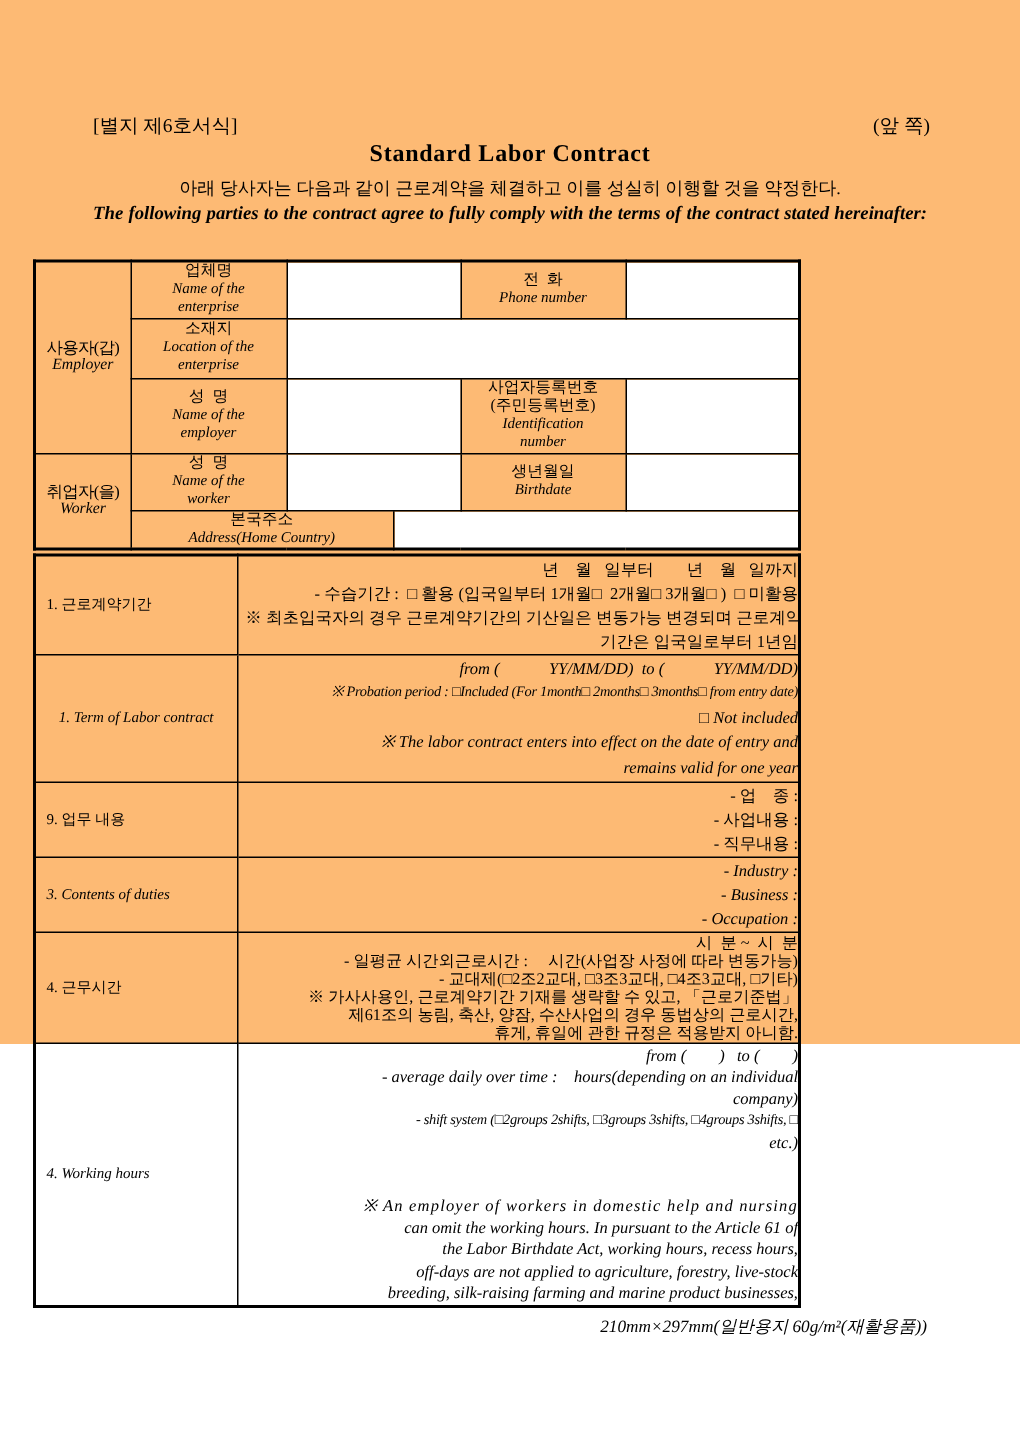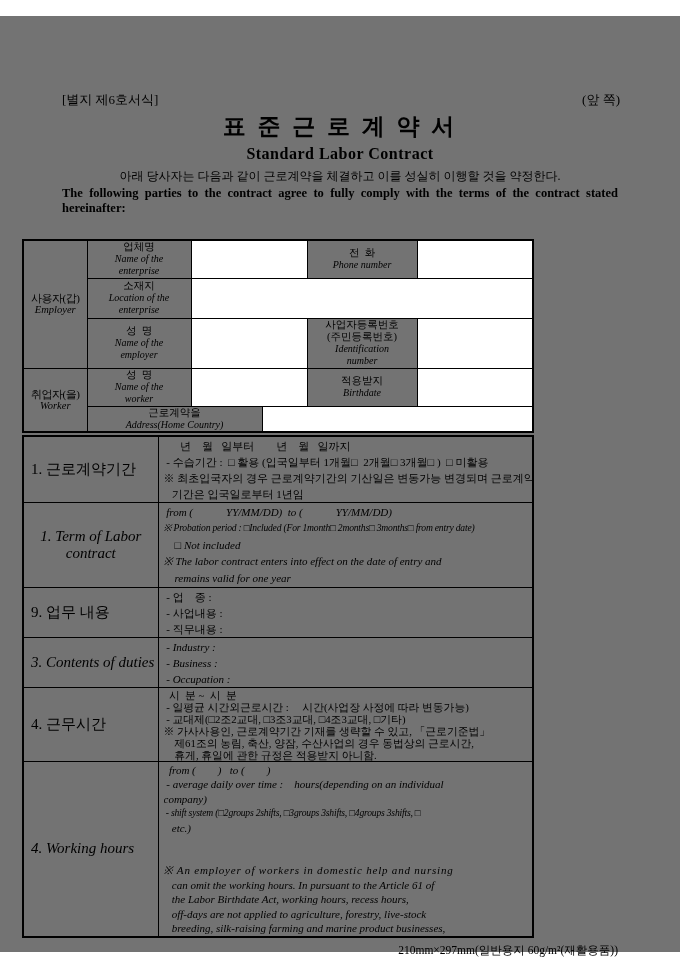--- a/index.html
+++ b/index.html
@@ -2,96 +2,95 @@
 <html><head>
 <meta charset="utf-8">
 <style>
   html,body { margin:0; padding:0; background:#fff; }
   body {
     width:680px; height:962px;
     color:#000;
     font-family:"Liberation Serif","DejaVu Serif",serif;
     position:relative; overflow:hidden;
   }
-  .page { position:absolute; top:16px; left:0; width:680px; height:936px; background:#737373; }
+  .page { position:absolute; top:0; left:0; width:680px; height:696px; background:#fdba74; }
 
   
   .topline {
     display:flex; justify-content:space-between;
     padding:76px 60px 0 62px;
     font-size:13px; line-height:15px;
   }
   .title-ko {
     margin:4px 0 0; text-align:center;
     font-size:23px; font-weight:bold; letter-spacing:3px;
   }
   .title-en {
     margin:3px; text-align:center;
     font-size:16px; font-weight:600; letter-spacing:0.5px;
   }
   .intro-ko { margin:6px 0 0; text-align:center; font-size:12px; line-height:14px; }
   .intro-en {
     margin:3px 0 0; padding:0 62px;
     font-size:12.5px; line-height:15px;
-    font-weight:bold; text-align:justify;
+    font-style:italic; font-weight:bold; text-align:justify;
   }
   .intro-en::after { content:""; display:inline-block; width:100%; }
 
   
   table { border-collapse:collapse; table-layout:fixed; }
   .t1, .t2 { width:512px; margin-left:22px; border:2px solid #000; }
   .t1 { margin-top:8px; }
   .t2 { margin-top:2px; }
-  .t1 th, .t1 td, .t2 th, .t2 td { border:1px solid #000; padding:0; overflow:hidden; }
+  .t1 th, .t1 td, .t2 th, .t2 td { border:1px solid #000; padding:0; overflow:hidden;text-align:right; }
 
   .t1 th {
     font-weight:normal; text-align:center; vertical-align:middle;
     font-size:10.5px; line-height:12px;
   }
   .ko { display:block; white-space:pre-wrap; font-size:10.5px; }
   .en { display:block; white-space:pre-wrap; font-size:10px; font-style:italic; }
   .grp .ko { font-size:11px; letter-spacing:-0.5px; white-space:nowrap; }
   .grp .en { font-size:10.5px; }
   .blank-cell { background:#fff; }
 
   
   .t2 th {
     font-weight:normal; text-align:left; vertical-align:middle;
-    font-size:15px; padding-left:7px; white-space:pre-wrap;margin-left:40px;
+    font-size:10px; padding-left:7px; white-space:pre-wrap;margin-left:40px;
   }
   .t2 th.c { text-align:center; padding-left:0; }
   .t2 th.it, .t2 td.it { font-style:italic; }
   .t2 td { vertical-align:top; padding:1px 0 0 5px; font-size:11px; }
   .ln { white-space:pre; overflow:hidden; }
   .r1 .ln { line-height:16px; }
   .r2 .ln { line-height:16.5px; }
   .r5 .ln, .r6 .ln { line-height:16px; }
   .r7 .ln { line-height:12px; font-size:10.8px; }
   .r8 .ln { line-height:14.5px; }
   .sm { font-size:9.6px !important; letter-spacing:-0.2px; }
   .sp { letter-spacing:0.8px;margin-top:28px; }
   tr.dashed th, tr.dashed td { border-bottom:1px dashed #000; }
 
   
   .paper-spec {
     margin-top:5px; padding-right:62px;
-    text-align:right; font-size:11.5px;
+    text-align:right; font-size:11.5px;font-style:italic;
   }
 </style>
 </head>
 <body>
 
 <div class="page">
 
   <div class="topline">
     <span>[별지 제6호서식]</span>
     <span>(앞 쪽)</span>
   </div>
 
-  <div class="title-ko">표 준 근 로 계 약 서</div>
   <div class="title-en">Standard Labor Contract</div>
   <div class="intro-ko">아래 당사자는 다음과 같이 근로계약을 체결하고 이를 성실히 이행할 것을 약정한다.</div>
   <div class="intro-en">The following parties to the contract agree to fully comply with the terms of the contract stated hereinafter:</div>
 
   <table class="t1">
     <colgroup>
       <col style="width:64px">
         <col style="width:104px">
         <col style="width:71px">
       <col style="width:45px">
@@ -144,28 +143,28 @@
         <span class="ko">취업자(을)</span>
         <span class="en">Worker</span>
       </th>
       <th>
         <span class="ko">성  명</span>
         <span class="en">Name of the
 worker</span>
       </th>
       <td colspan="2" class="blank-cell"></td>
       <th>
-        <span class="ko">적용받지</span>
+        <span class="ko">생년월일</span>
         <span class="en">Birthdate</span>
       </th>
       <td class="blank-cell"></td>
     </tr>
     <tr style="height:25px">
       <th colspan="2">
-        <span class="ko">근로계약을</span>
+        <span class="ko">본국주소</span>
         <span class="en">Address(Home Country)</span>
       </th>
       <td colspan="3" class="blank-cell"></td>
     </tr>
   </tbody>
     </table>
 
   <table class="t2">
     <colgroup>
         <col style="width:135px">

